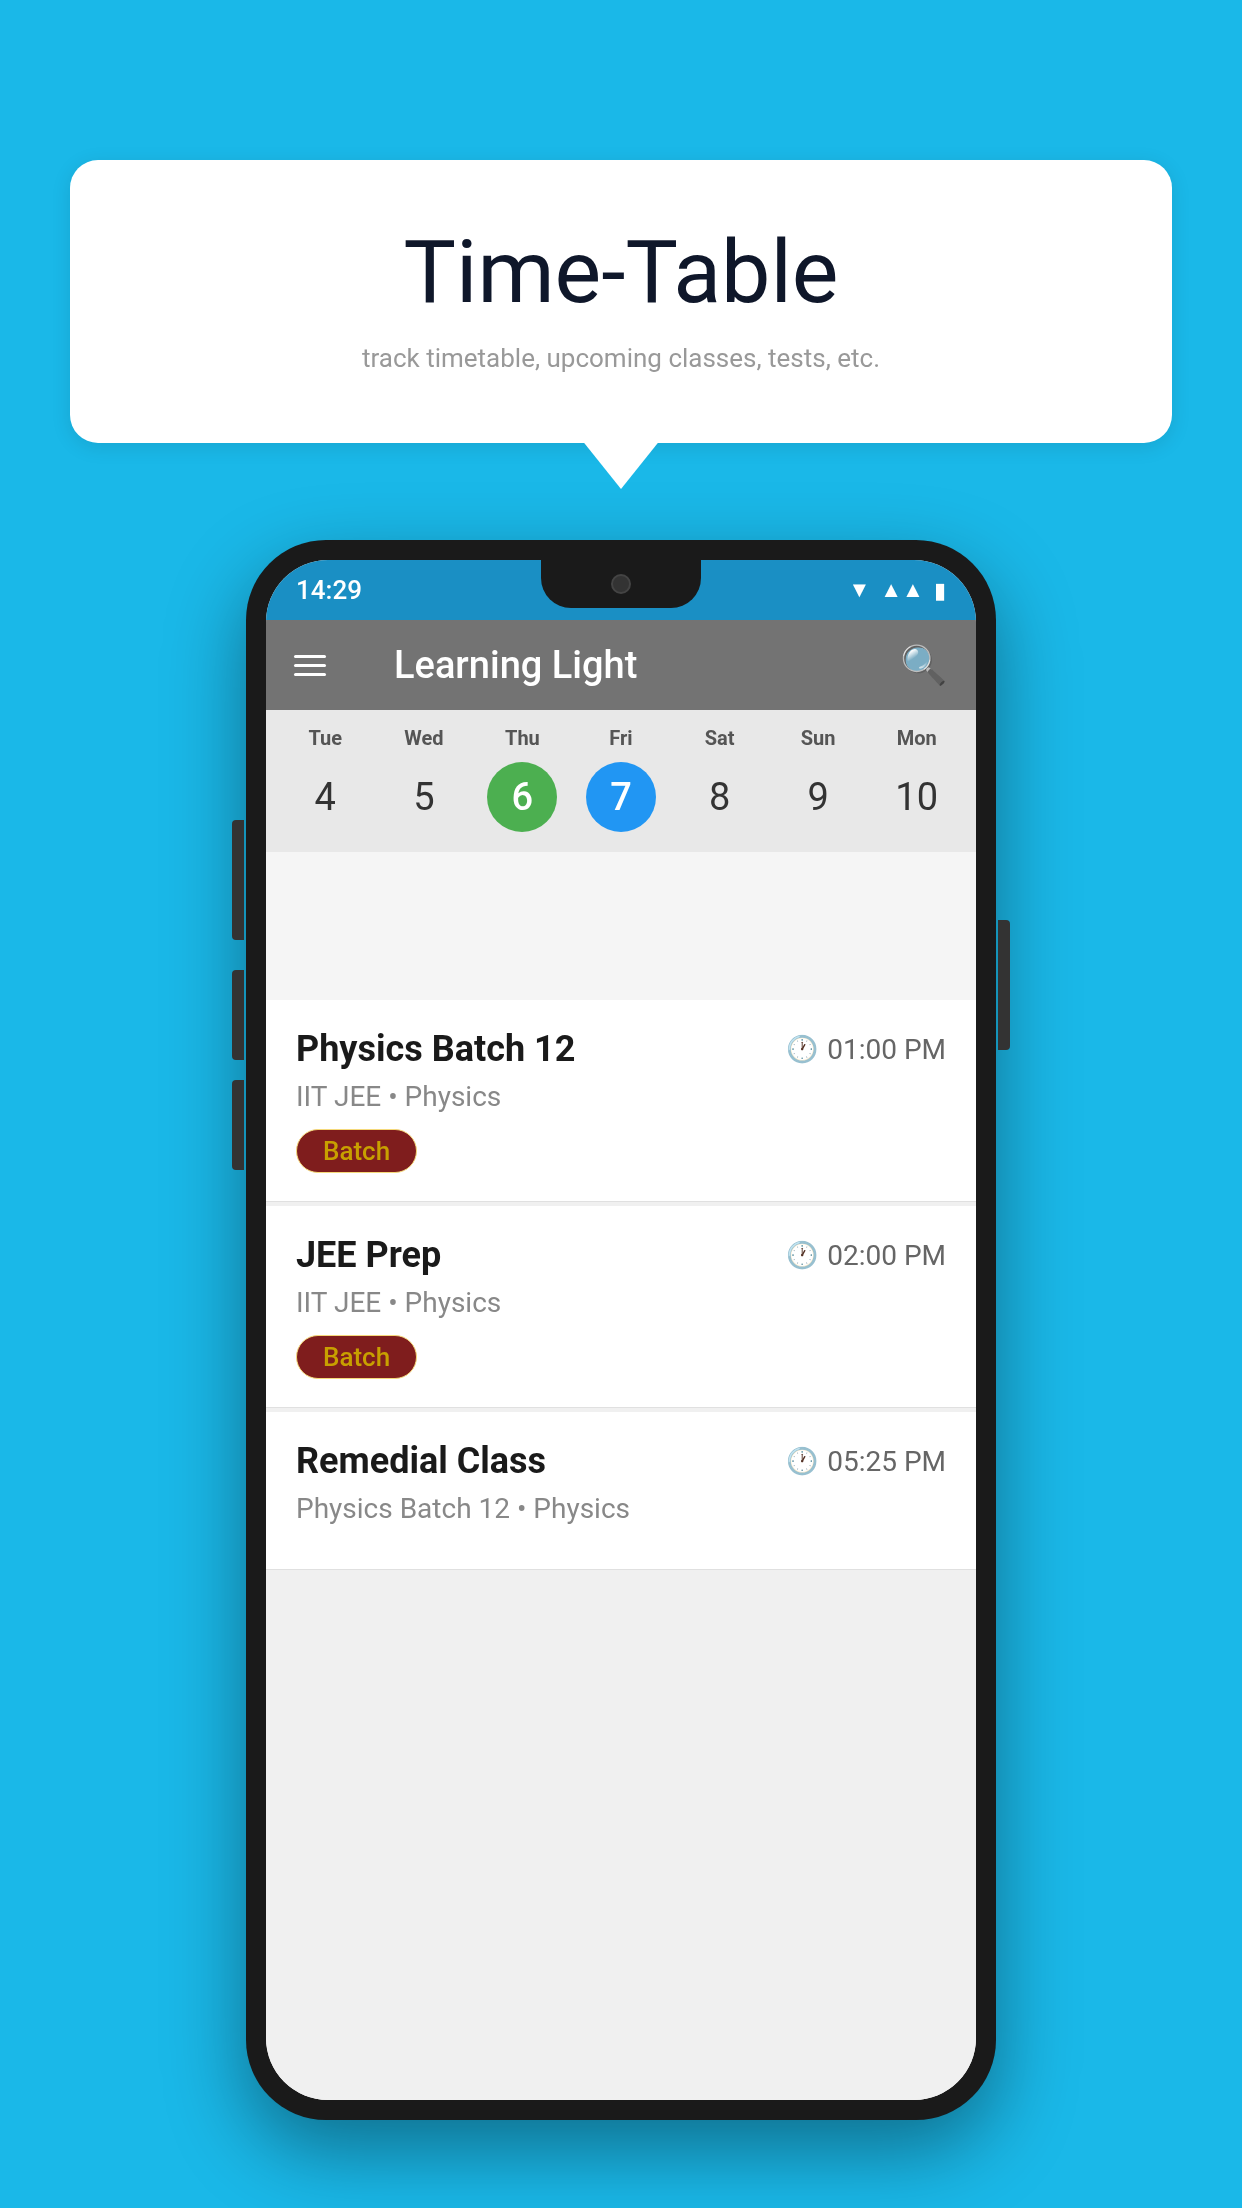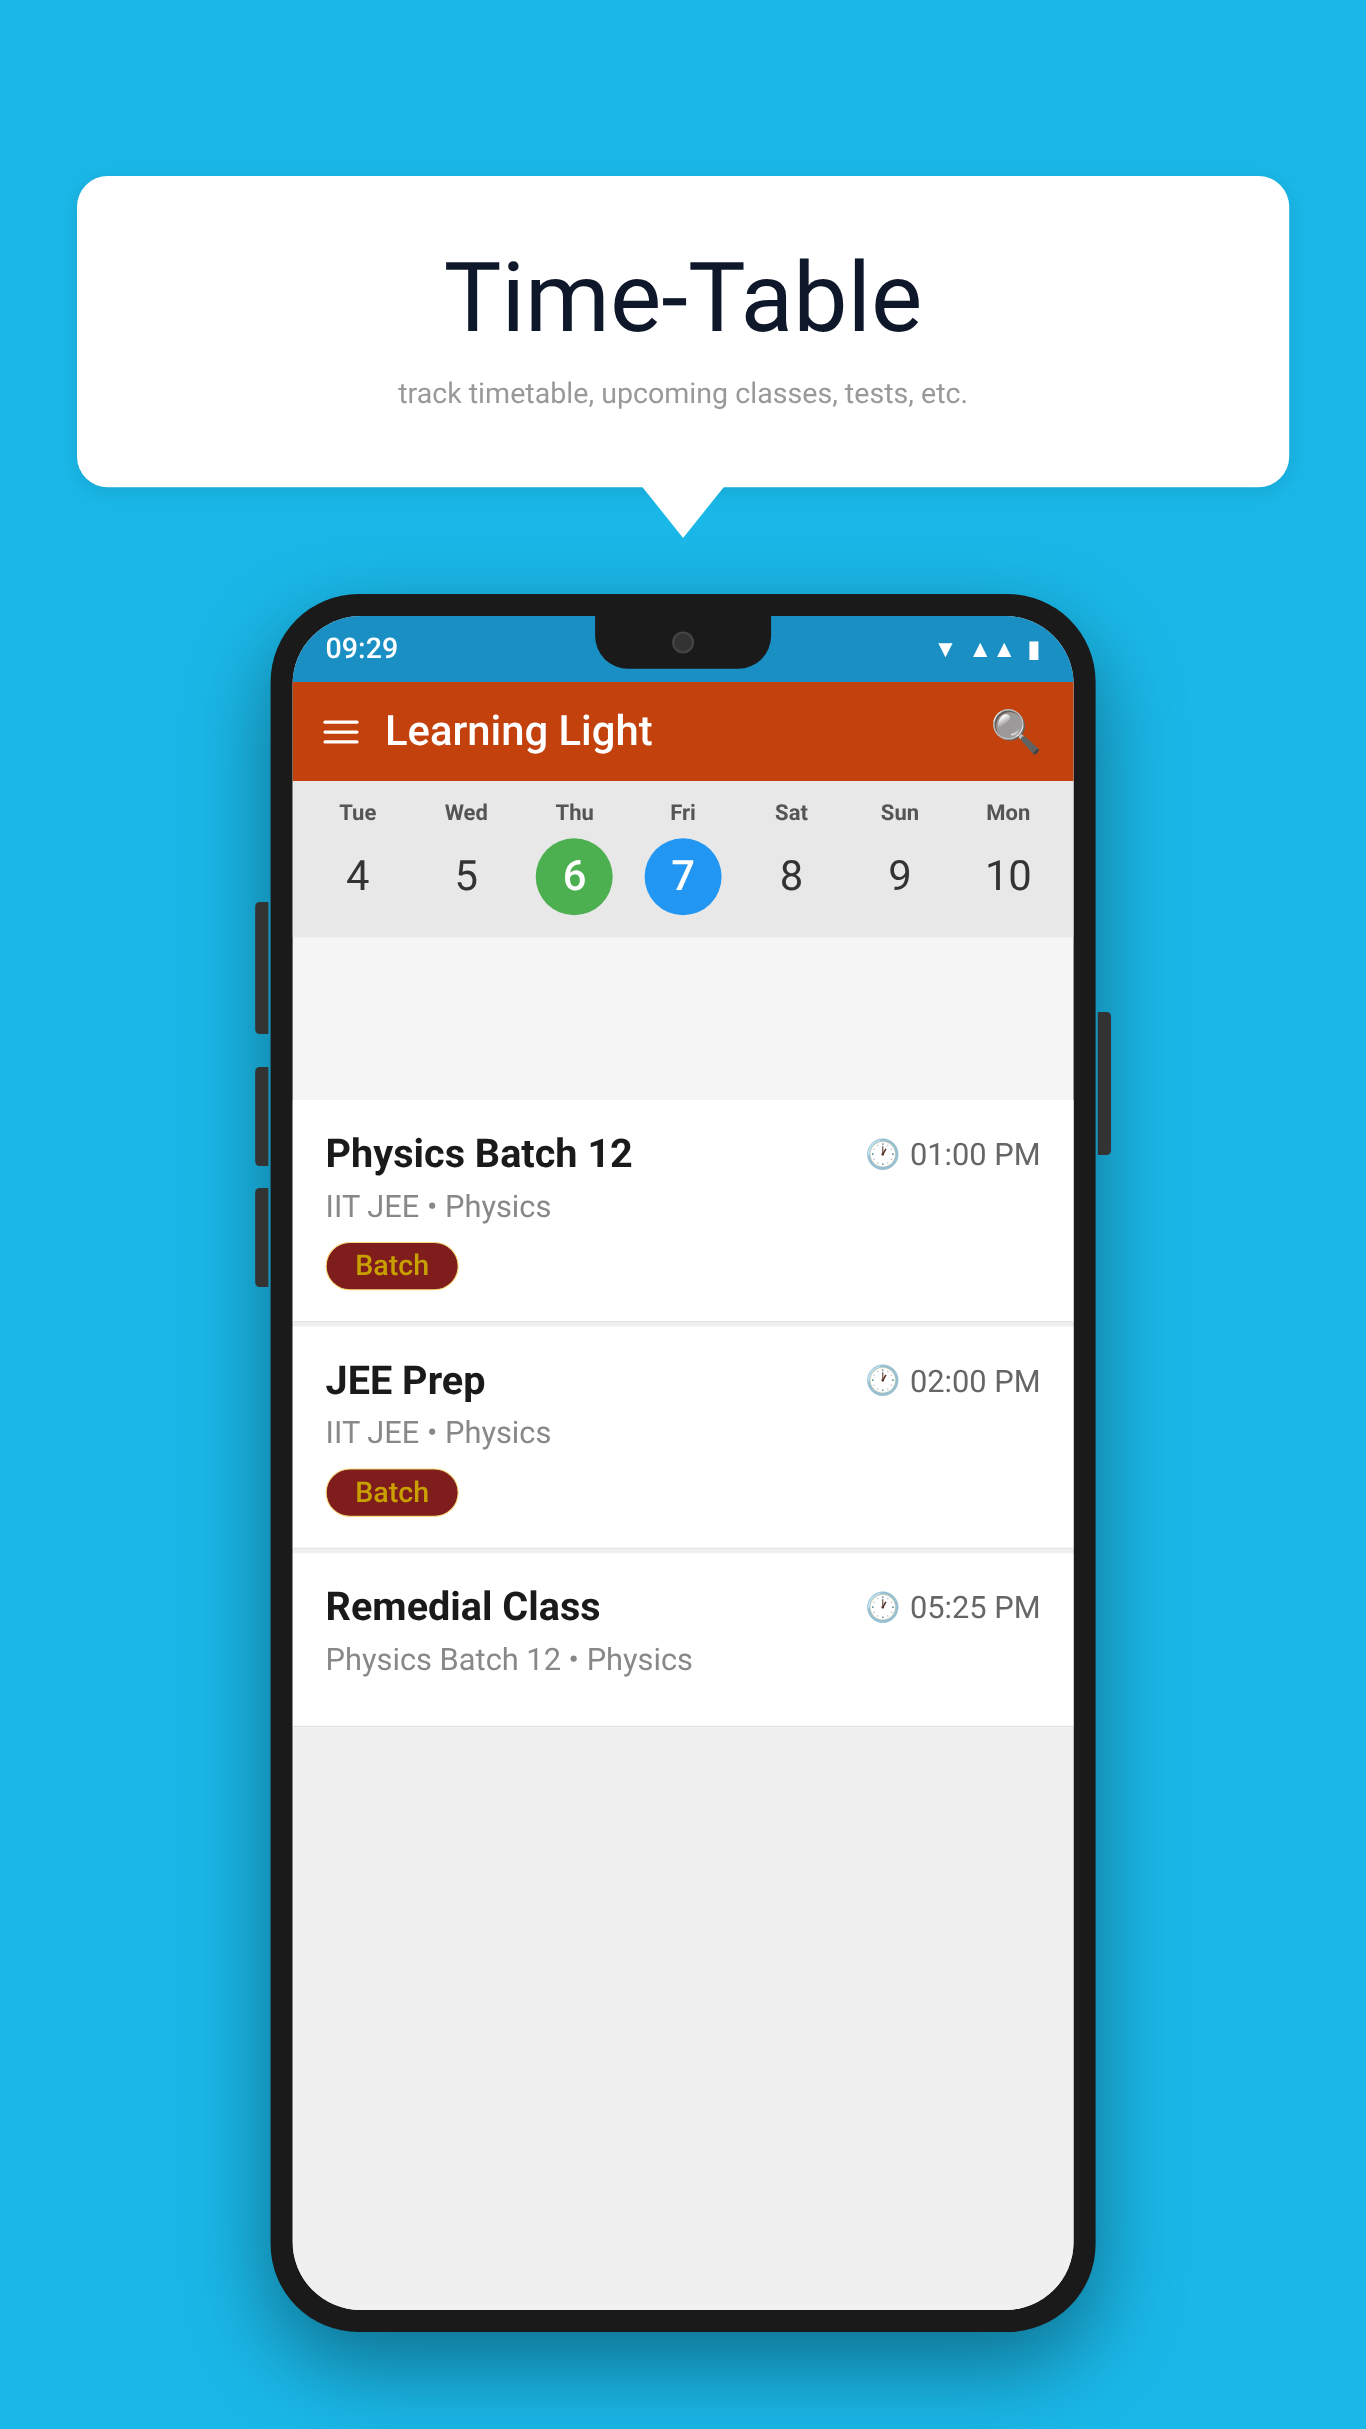--- a/index.html
+++ b/index.html
@@ -188,25 +188,26 @@
       font-size: 22px;
     }
 
     
     .app-bar {
       position: absolute;
       top: 60px;
       left: 0;
       right: 0;
       height: 90px;
-      background: #c2410c;
+      background: #737373;
       display: flex;
       align-items: center;
       padding: 13px 28px;
       z-index: 10;
+      gap: 44px;
     }
 
     .hamburger {
       display: flex;
       flex-direction: column;
       gap: 6px;
       cursor: pointer;
       margin-right: 24px;
     }
 
@@ -376,21 +377,21 @@
     <div class="btn-vol-down"></div>
     <div class="btn-power"></div>
 
     <div class="phone-screen">
 
       <div class="notch">
         <div class="camera"></div>
       </div>
 
       <div class="status-bar">
-        <span class="status-time">09:29</span>
+        <span class="status-time">14:29</span>
         <div class="status-icons">
           <span class="status-icon">▼</span>
           <span class="status-icon">▲▲</span>
           <span class="status-icon">▮</span>
         </div>
       </div>
 
       <div class="app-bar">
         <div class="hamburger">
           <span></span>

